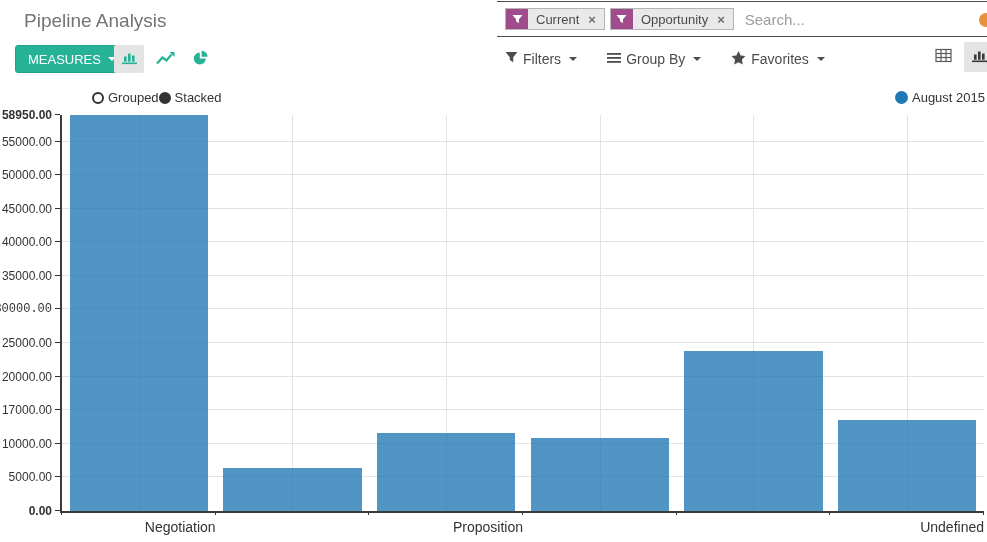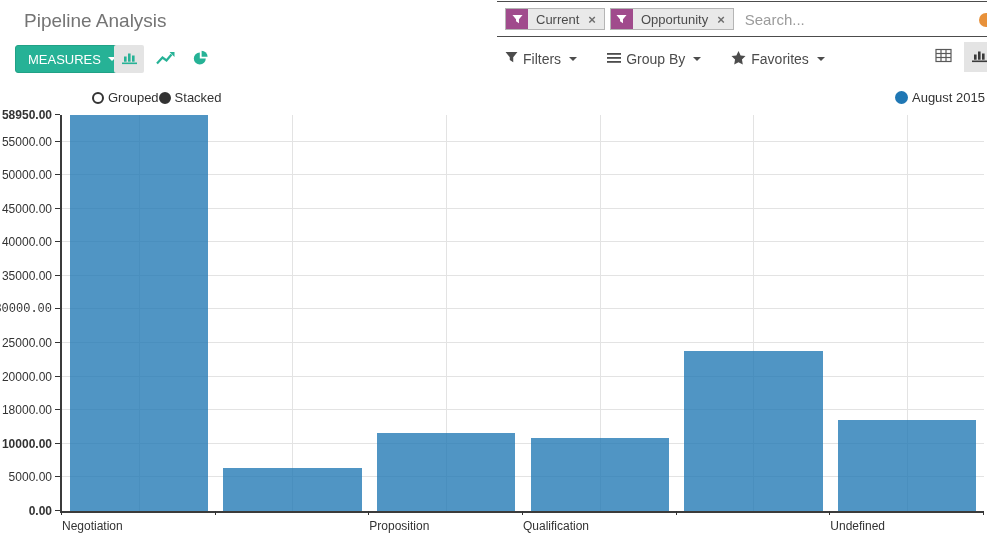--- a/index.html
+++ b/index.html
@@ -56,22 +56,22 @@
           border-left:2px solid #3b3b3b; border-bottom:2px solid #3b3b3b; }
   .hgrid { position:absolute; left:0; right:0; height:1px; background:#e3e3e3; }
   .band  { position:absolute; top:0; bottom:0; }
   .vgrid { position:absolute; top:0; bottom:0; left:50%; width:1px; background:#e3e3e3; }
   .bar   { position:absolute; bottom:0; left:5%; width:90%; }
   .ylabel{ position:absolute; right:100%; margin-right:10px; transform:translateY(50%);
            font-size:12px; color:#333; white-space:nowrap; }
   .ylabel.bold { font-weight:bold;margin-top:24px; }
   .ytick { position:absolute; right:100%; margin-right:2px; width:5px; height:1px; background:#333; }
   .xtick { position:absolute; top:100%; width:1px; height:4px; background:#333; }
-  .xlabel{ position:absolute; top:100%; margin-top:8px; width:100%; text-align:left;
-           font-size:12px; color:#333; white-space:nowrap; }
+  .xlabel{ position:absolute; top:100%; margin-top:8px; width:100%; text-align:right;
+           font-size:14px; color:#333; white-space:nowrap; }
 </style>
 </head>
 <body>
 
 <div class="app">
 
   <div class="header">
     <div class="page-title">Pipeline Analysis</div>
 
     <div class="searchbox">
@@ -215,24 +215,24 @@
       <span>August 2015</span>
     </div>
 
     <div class="plot">
         <div class="ylabel bold" style="bottom: 0%;">0.00</div>
         <div class="ytick" style="bottom: 0%;"></div>
         <div class="hgrid" style="bottom: 8.48176%;"></div>
         <div class="ylabel" style="bottom: 8.48176%;">5000.00</div>
         <div class="ytick" style="bottom: 8.48176%;"></div>
         <div class="hgrid" style="bottom: 16.9635%;"></div>
-        <div class="ylabel" style="bottom: 16.9635%; font-weight: bold;">10000.00</div>
+        <div class="ylabel" style="bottom: 16.9635%;">10000.00</div>
         <div class="ytick" style="bottom: 16.9635%;"></div>
         <div class="hgrid" style="bottom: 25.4453%;"></div>
-        <div class="ylabel" style="bottom: 25.4453%;">18000.00</div>
+        <div class="ylabel" style="bottom: 25.4453%;">17000.00</div>
         <div class="ytick" style="bottom: 25.4453%;"></div>
         <div class="hgrid" style="bottom: 33.9271%;"></div>
         <div class="ylabel" style="bottom: 33.9271%;">20000.00</div>
         <div class="ytick" style="bottom: 33.9271%;"></div>
         <div class="hgrid" style="bottom: 42.4088%;"></div>
         <div class="ylabel" style="bottom: 42.4088%;">25000.00</div>
         <div class="ytick" style="bottom: 42.4088%;"></div>
         <div class="hgrid" style="bottom: 50.8906%;"></div>
         <div class="ylabel" style="bottom: 50.8906%; font-family: Liberation Mono, monospace;">30000.00</div>
         <div class="ytick" style="bottom: 50.8906%;"></div>
@@ -263,21 +263,20 @@
           <div class="bar" style="height: 10.8567%; background: rgb(31, 119, 180); opacity: 0.78;"></div>
         </div>
         <div class="band" style="left: 33.3333%; width: 16.6667%;">
           <div class="vgrid"></div>
           <div class="bar" style="height: 19.7625%; background: rgb(31, 119, 180); opacity: 0.78;"></div>
           <div class="xlabel">Proposition</div>
         </div>
         <div class="band" style="left: 50%; width: 16.6667%;">
           <div class="vgrid"></div>
           <div class="bar" style="height: 18.3206%; background: rgb(31, 119, 180); opacity: 0.78;"></div>
-          <div class="xlabel">Qualification</div>
         </div>
         <div class="band" style="left: 66.6667%; width: 16.6667%;">
           <div class="vgrid"></div>
           <div class="bar" style="height: 40.3732%; background: rgb(31, 119, 180); opacity: 0.78;"></div>
         </div>
         <div class="band" style="left: 83.3333%; width: 16.6667%;">
           <div class="vgrid"></div>
           <div class="bar" style="height: 23.0704%; background: rgb(31, 119, 180); opacity: 0.78;"></div>
           <div class="xlabel">Undefined</div>
         </div>

